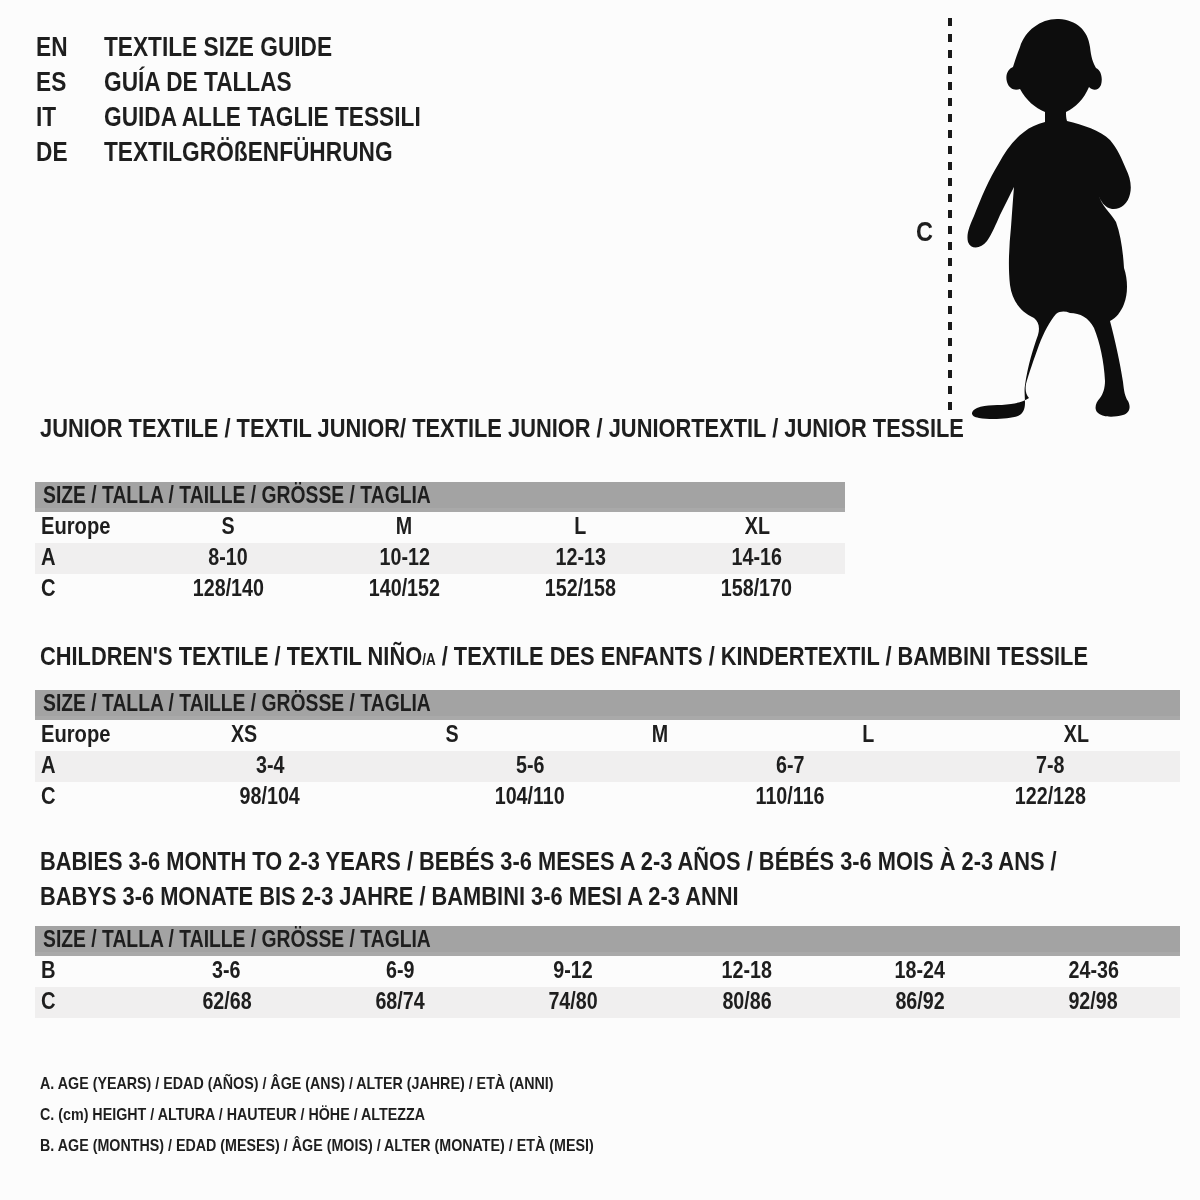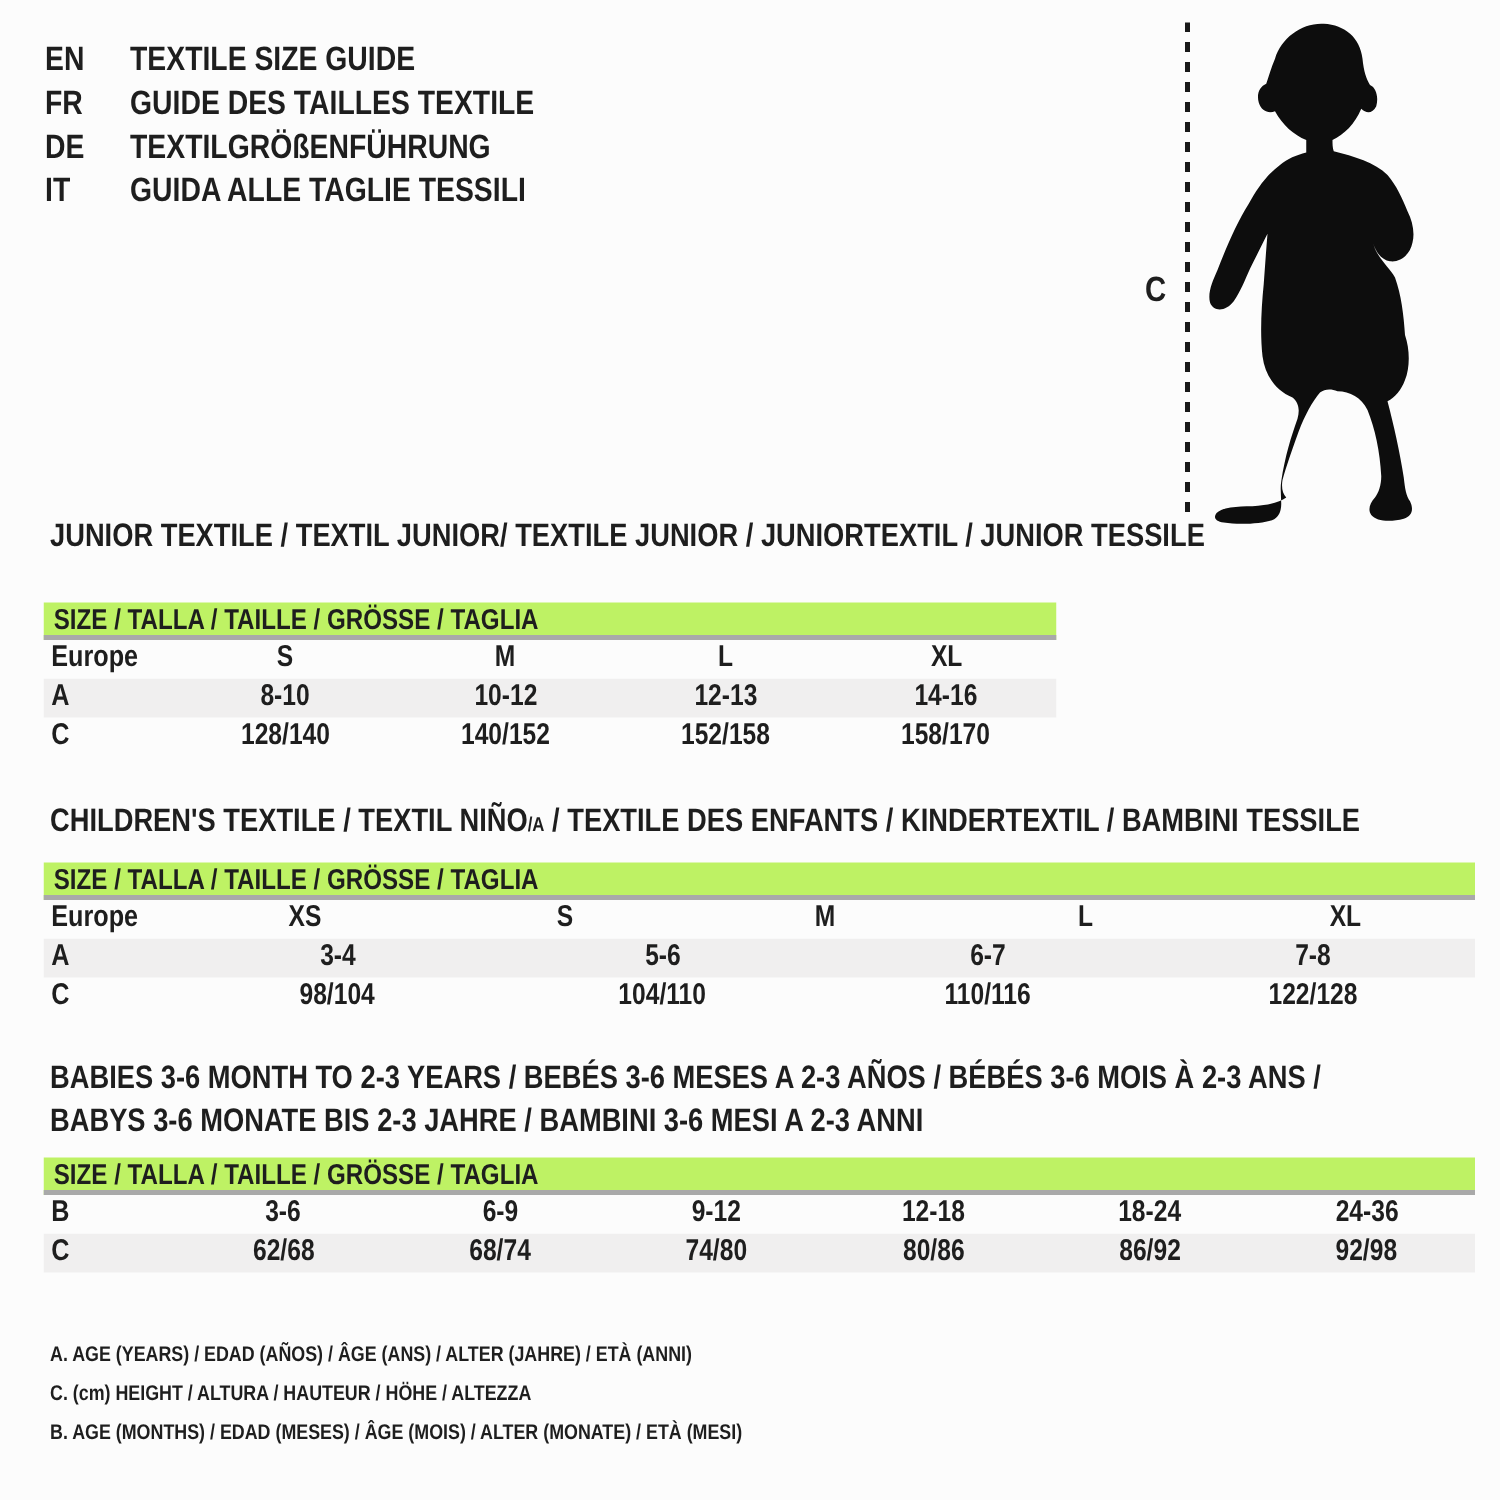--- a/index.html
+++ b/index.html
@@ -30,51 +30,51 @@
   .clabel{position:absolute;left:16px;top:202px;font-size:28px;}
   .sil{position:absolute;left:62px;top:2px;}
 
   
   .sec-title{font-size:26px;line-height:30px;}
   .two-line{line-height:35px;}
   .subsm{font-size:16px;}
 
   
   .tbl{position:absolute;font-size:24px;}
-  .bar{height:30px;background:#bef264;border-bottom:4px solid #a9a9a9;
+  .bar{height:30px;background:#a3a3a3;border-bottom:4px solid #a9a9a9;
        display:flex;align-items:center;padding-left:8px;box-sizing:border-box;font-size:23px;}
   .row{height:31px;display:flex;}
   .row.shade{background:#f0efef;}
   .lbl{width:105px;flex:none;padding-left:6px;box-sizing:border-box;}
   .cell{flex:1;text-align:center;}
 
   
   .legend-line{font-size:17px;line-height:31px;}
 </style>
 </head>
 <body>
 
 <div id="page">
 
   <div class="abs lang">
     <div class="lang-row">
       <span class="lang-code"><span class="cond">EN</span></span>
       <span class="cond">TEXTILE SIZE GUIDE</span>
     </div>
     <div class="lang-row">
-      <span class="lang-code"><span class="cond">FR</span></span>
-      <span class="cond">GUIDE DES TAILLES TEXTILE</span>
+      <span class="lang-code"><span class="cond">ES</span></span>
+      <span class="cond">GUÍA DE TALLAS</span>
+    </div>
+    <div class="lang-row">
+      <span class="lang-code"><span class="cond">IT</span></span>
+      <span class="cond">GUIDA ALLE TAGLIE TESSILI</span>
     </div>
     <div class="lang-row">
       <span class="lang-code"><span class="cond">DE</span></span>
       <span class="cond">TEXTILGRÖßENFÜHRUNG</span>
-    </div>
-    <div class="lang-row">
-      <span class="lang-code"><span class="cond">IT</span></span>
-      <span class="cond">GUIDA ALLE TAGLIE TESSILI</span>
     </div>
   </div>
 
   <div class="abs figure">
     <div class="dash"></div>
     <div class="clabel"><span class="cond">C</span></div>
     <svg class="sil" width="190" height="405" viewBox="0 0 190 405">
       <path fill="#0d0d0d" d="M97,3
         C114,4 126,14 128,31 C129,41 131,47 134,52 C139,54 141,62 139,69
         C136,75 131,75 127,71 C122,83 113,92 104,96 C104,99 104,102 105,105

